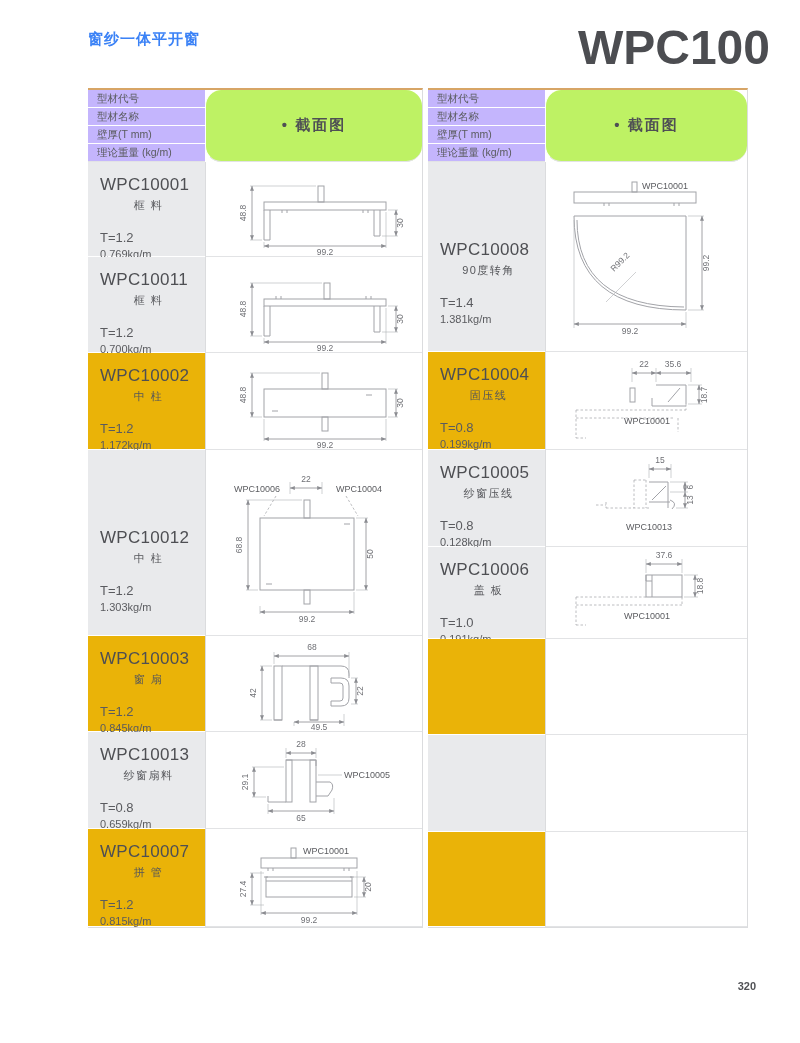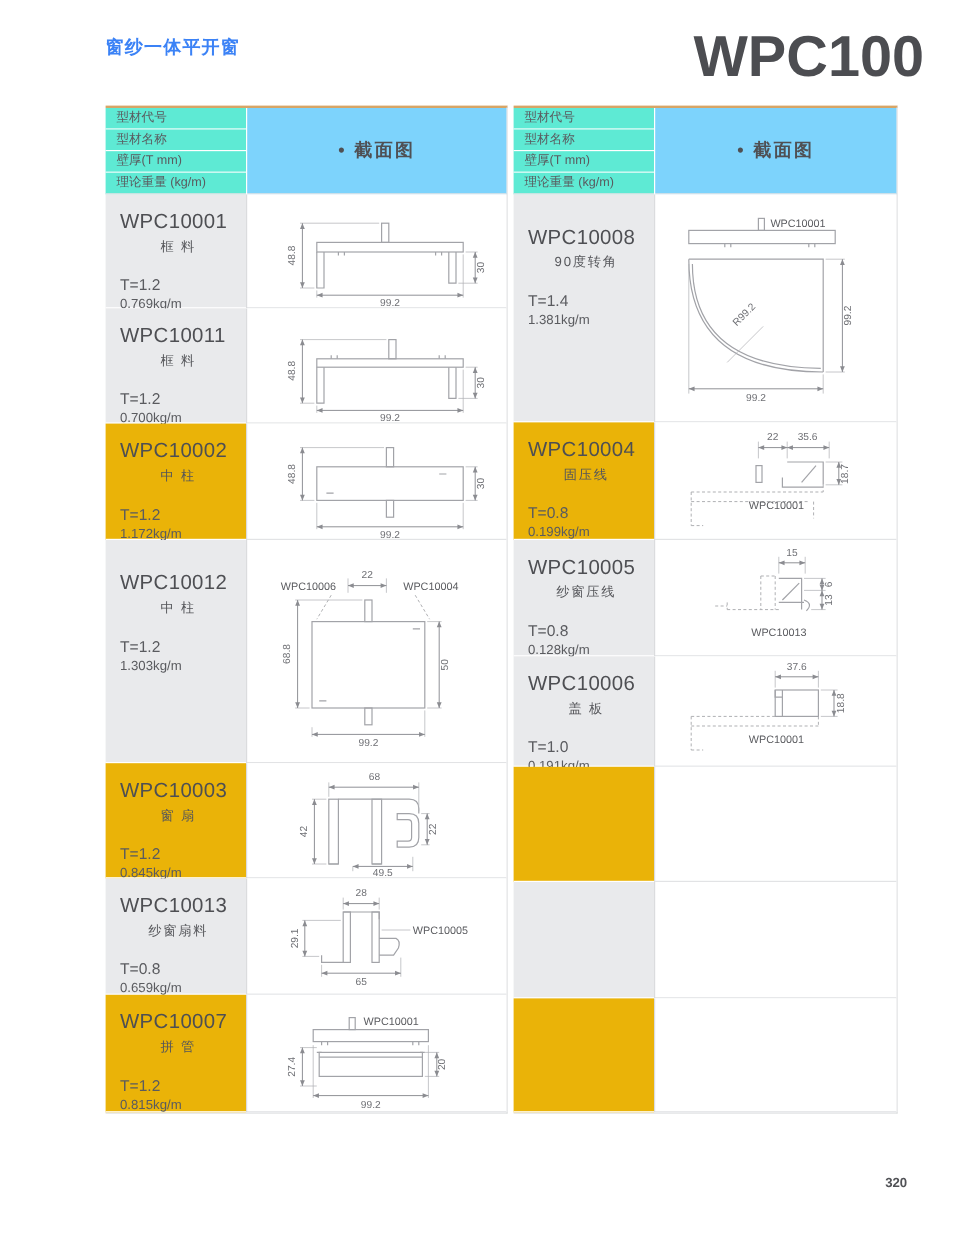--- a/index.html
+++ b/index.html
@@ -10,36 +10,36 @@
   .model{right:30px;top:20px;font-size:48px;font-weight:bold;color:#4C4D51;letter-spacing:0px;}
   .pagenum{right:44px;top:980px;font-size:11px;font-weight:bold;color:#515256;}
 
   .ptable{position:absolute;top:88px;border-top:2px solid #D7A566;
           border-right:1px solid #DBDCDE;border-bottom:1px solid #DBDCDE;box-sizing:border-box;}
   .t-left{left:88px;width:335px;}
   .t-right{left:428px;width:320px;}
 
   .hrow{display:flex;}
   .hleft{width:117px;}
-  .hcell{height:17px;line-height:17px;background:#5eead4;border-bottom:1px solid #FFF;
+  .hcell{height:17px;line-height:17px;background:#c4b5fd;border-bottom:1px solid #FFF;
          font-size:10.5px;padding-left:9px;color:#5A5B5F;}
-  .hsec{flex:1;background:#7dd3fc;border-left:1px solid #FFF;border-bottom:1px solid #E2E3E5;
+  .hsec{flex:1;background:#bef264;border-left:1px solid #FFF;border-bottom:1px solid #E2E3E5;
         display:flex;align-items:center;justify-content:center;
-        font-size:15px;font-weight:bold;letter-spacing:2px;color:#4F5054;}
+        font-size:15px;font-weight:bold;letter-spacing:2px;color:#4F5054;border-radius:16px;}
 
   .row{display:flex;}
   .lcell{width:117px;box-sizing:border-box;border-bottom:1px solid #FFF;
          padding:13px 8px 0 12px;}
   .bg-g{background:#E9EAEC;}
   .bg-y{background:#eab308;}
   .lcell .code{font-size:17px;color:#4E4F53;letter-spacing:0.3px;}
   .lcell .cname{font-size:11px;margin-top:3px;letter-spacing:1.5px;color:#55565A;text-align:center;}
   .lcell .t{font-size:13px;margin-top:17px;color:#5A5B5F;}
   .lcell .w{font-size:11px;margin-top:3px;color:#5A5B5F;}
-  .lcell.tall{padding-top:26px;}
+  .lcell.tall{padding-top:78px;}
   .dcell{flex:1;background:#fff;position:relative;
          border-left:1px solid #DBDCDE;border-bottom:1px solid #E2E3E5;box-sizing:border-box;}
   .dcell svg{position:absolute;left:0;top:0;}
 
   .pf{fill:none;stroke:#A2A3A8;stroke-width:1;}
   .dim{stroke:#8B8C91;stroke-width:0.8;}
   .ext{stroke:#B0B1B5;stroke-width:0.6;}
   .dsh{fill:none;stroke:#ABACB0;stroke-width:0.8;stroke-dasharray:2.5,2;}
   svg text{font-family:"Liberation Sans",sans-serif;}
   .dt{font-size:8.5px;fill:#6F7075;}

